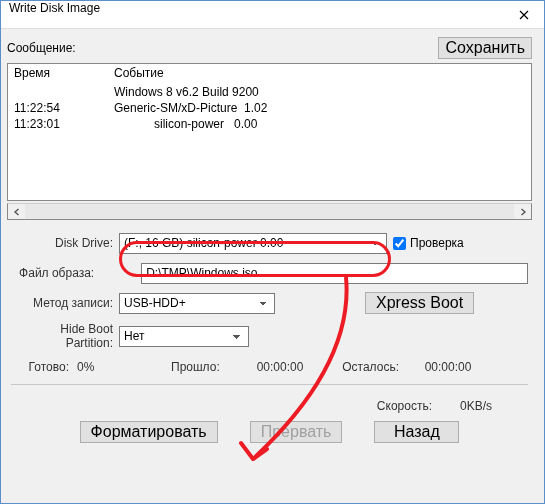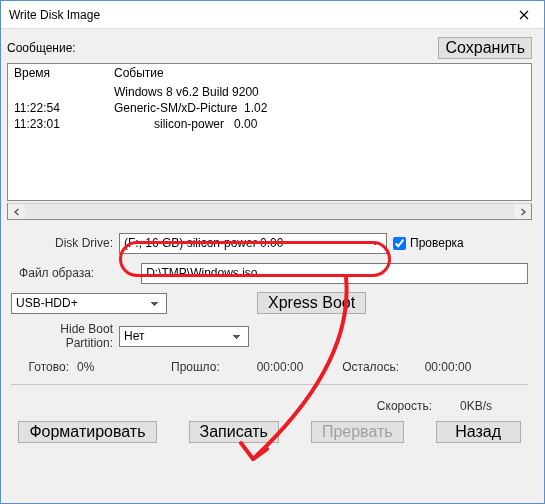--- a/index.html
+++ b/index.html
@@ -1,18 +1,18 @@
 <!DOCTYPE html>
 <html><head>
 <meta charset="utf-8">
 <style>
   * { box-sizing: border-box; font-family: "Segoe UI", Tahoma, sans-serif; font-size: 12px; }
   body { margin: 0; background: #fff; }
   .window { width: 545px; height: 504px; border: 1px solid #5a8fc9; background: #f0f0f0; display: flex; flex-direction: column; position: relative; }
-  .titlebar { height: 28px; background: #fff; display: flex; align-items: center; padding-left: 8px; border-bottom: 1px solid #ddd; }
+  .titlebar { height: 28px; background: #fff; display: flex; align-items: flex-start; padding-left: 8px; border-bottom: 1px solid #ddd; }
   .titlebar-text { flex: 1; font-size: 12px; color: #000; }
   .close-btn { width: 40px; height: 28px; display: flex; align-items: center; justify-content: center; cursor: pointer; }
   .content { padding: 8px 12px 10px 6px; flex: 1; display: flex; flex-direction: column; border-radius: 32px; }
   .row1 { display: flex; align-items: center; margin-bottom: 4px; }
   .msg-label { font-size: 12px; color: #000; }
   .spacer { flex: 1; }
   .btn { background: #e1e1e1; border: 1px solid #adadad; padding: 2px 10px; min-width: 80px; text-align: center; cursor: pointer; font-size: 16px; height: 22px; line-height: 16px;}
   .btn.small { min-width: 75px; padding: 2px 6px; }
   .btn.disabled { color: #a0a0a0; }
   .listbox { border: 1px solid #888; background: #fff; height: 138px; overflow: hidden; margin-bottom: 2px; }
@@ -104,20 +104,21 @@
         <input type="checkbox" class="check" id="verify-cb" checked="" style="">
         <label for="verify-cb">Проверка</label>
       </div>
 
       <div class="form-row">
         <div class="form-label">Файл образа:</div>
         <input class="textinput" style="width: 472px; margin-left: 41px;" type="text" readonly="" value="D:\TMP\Windows.iso">
       </div>
 
       <div class="form-row">
+        <div class="form-label">Метод записи:</div>
         <select class="select" style="width:156px">
           <option>USB-HDD+</option>
         </select>
         <span style="width:90px"></span>
         <button class="btn" style="min-width:95px">Xpress Boot</button>
       </div>
 
       <div class="form-row">
         <div class="form-label">Hide Boot Partition:</div>
         <select class="select" style="width:130px">
@@ -136,21 +137,20 @@
 
       <hr class="hr">
 
       <div class="speed-row">
         <span style="margin-right:28px">Скорость:</span>
         <span style="width:60px">0KB/s</span>
       </div>
 
       <div class="btnbar">
         <button class="btn" style="min-width:95px">Форматировать</button>
-        <button class="btn" style="min-width:85px">Записать</button>
         <button class="btn disabled" style="min-width:85px">Прервать</button>
         <button class="btn" style="min-width:85px">Назад</button>
       </div>
 
     </div>
   </div>
 
   <div class="highlight-oval" style="left:118px; top:240px; width:272px; height:36px;"></div>
 
   <svg class="red-arrow" style="left:210px; top:270px; width:160px; height:210px;" viewBox="0 0 160 210">

